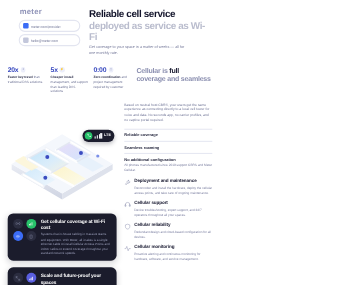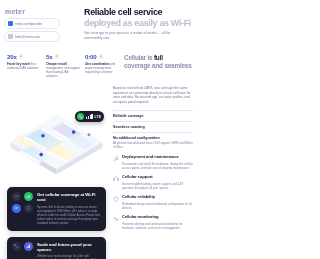--- a/index.html
+++ b/index.html
@@ -6,21 +6,21 @@
   html, body {
     width: 200px; height: 259px;
     font-family: "Liberation Sans", sans-serif;
     background: #ffffff;
     color: #1a1b2e;
     overflow: hidden;
   }
   .page { position: relative; width: 200px; height: 259px; background:#fff; }
 
   
-  .header { display: flex; padding: 6px 7px 0 4px; gap: 24px; }
+  .header { display: flex; padding: 6px 7px 0 17px; gap: 8px; }
   .brand-col { width: 56px; flex: 0 0 56px; }
   .logo {
     font-size: 7px; font-weight: 700; color: #8f93b8;
     letter-spacing: .2px; margin: 2px 0 3px 1px;
   }
   .pill {
     display: flex; align-items: center; gap: 2px;
     border: 1px solid #e3e5f0; border-radius: 7px;
     padding: 2px 3px; margin-bottom: 2px; background:#fff;
   }
@@ -138,21 +138,21 @@
         <span class="pill-ico"></span>
         <span class="pill-txt">meter.com/provider</span>
       </div>
       <div class="pill">
         <span class="pill-ico gray"></span>
         <span class="pill-txt">hello@meter.com</span>
       </div>
     </div>
     <div class="hero-col">
       <div class="hero-t1">Reliable cell service</div>
-      <div class="hero-t2">deployed as easily as Wi-Fi</div>
+      <div class="hero-t2">deployed as service as Wi-Fi</div>
       <div class="hero-sub">Get coverage to your space in a matter of weeks — all for one monthly rate.</div>
     </div>
   </div>
 
   <div class="stats">
 
     <div class="stat">
       <div class="stat-top">
         <span class="stat-num">20x</span>
         <span class="stat-badge">✦</span>

